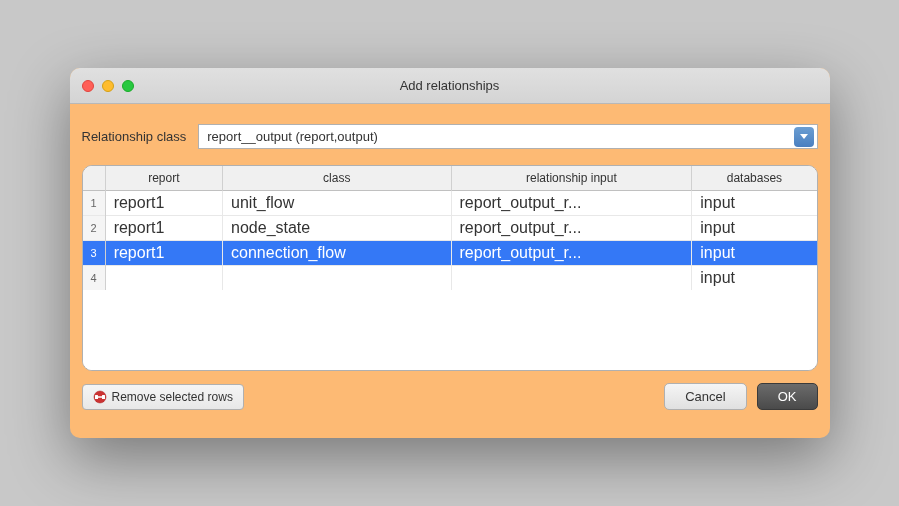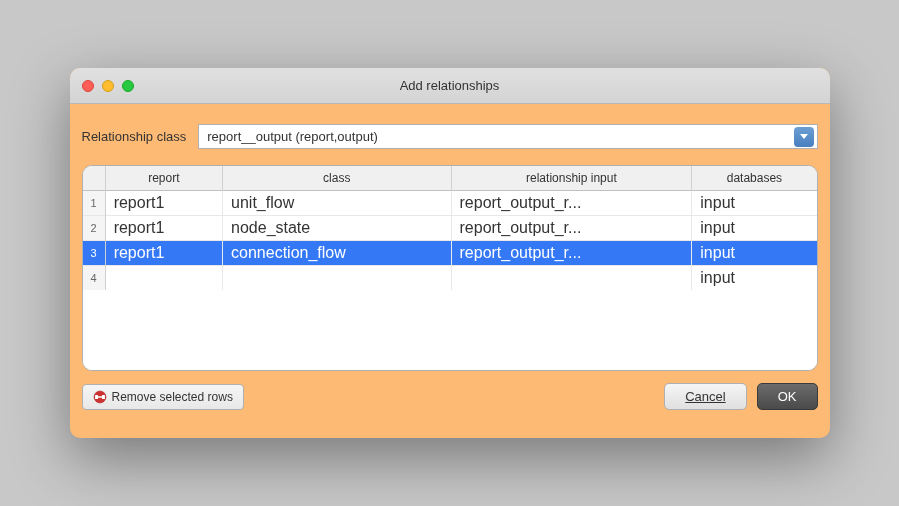--- a/index.html
+++ b/index.html
@@ -226,21 +226,20 @@
       border-radius: 5px;
       font-size: 13px;
       cursor: pointer;
       border: 1px solid transparent;
     }
 
     .btn-cancel {
       background: linear-gradient(to bottom, #f5f5f5, #e0e0e0);
       border-color: #b0b0b0;
       color: #333;
-      text-decoration: underline;
     }
 
     .btn-ok {
       background: linear-gradient(to bottom, #6b6b6b, #4a4a4a);
       border-color: #3a3a3a;
       color: white;
       font-weight: 500;
     }
   </style>
 </head>

